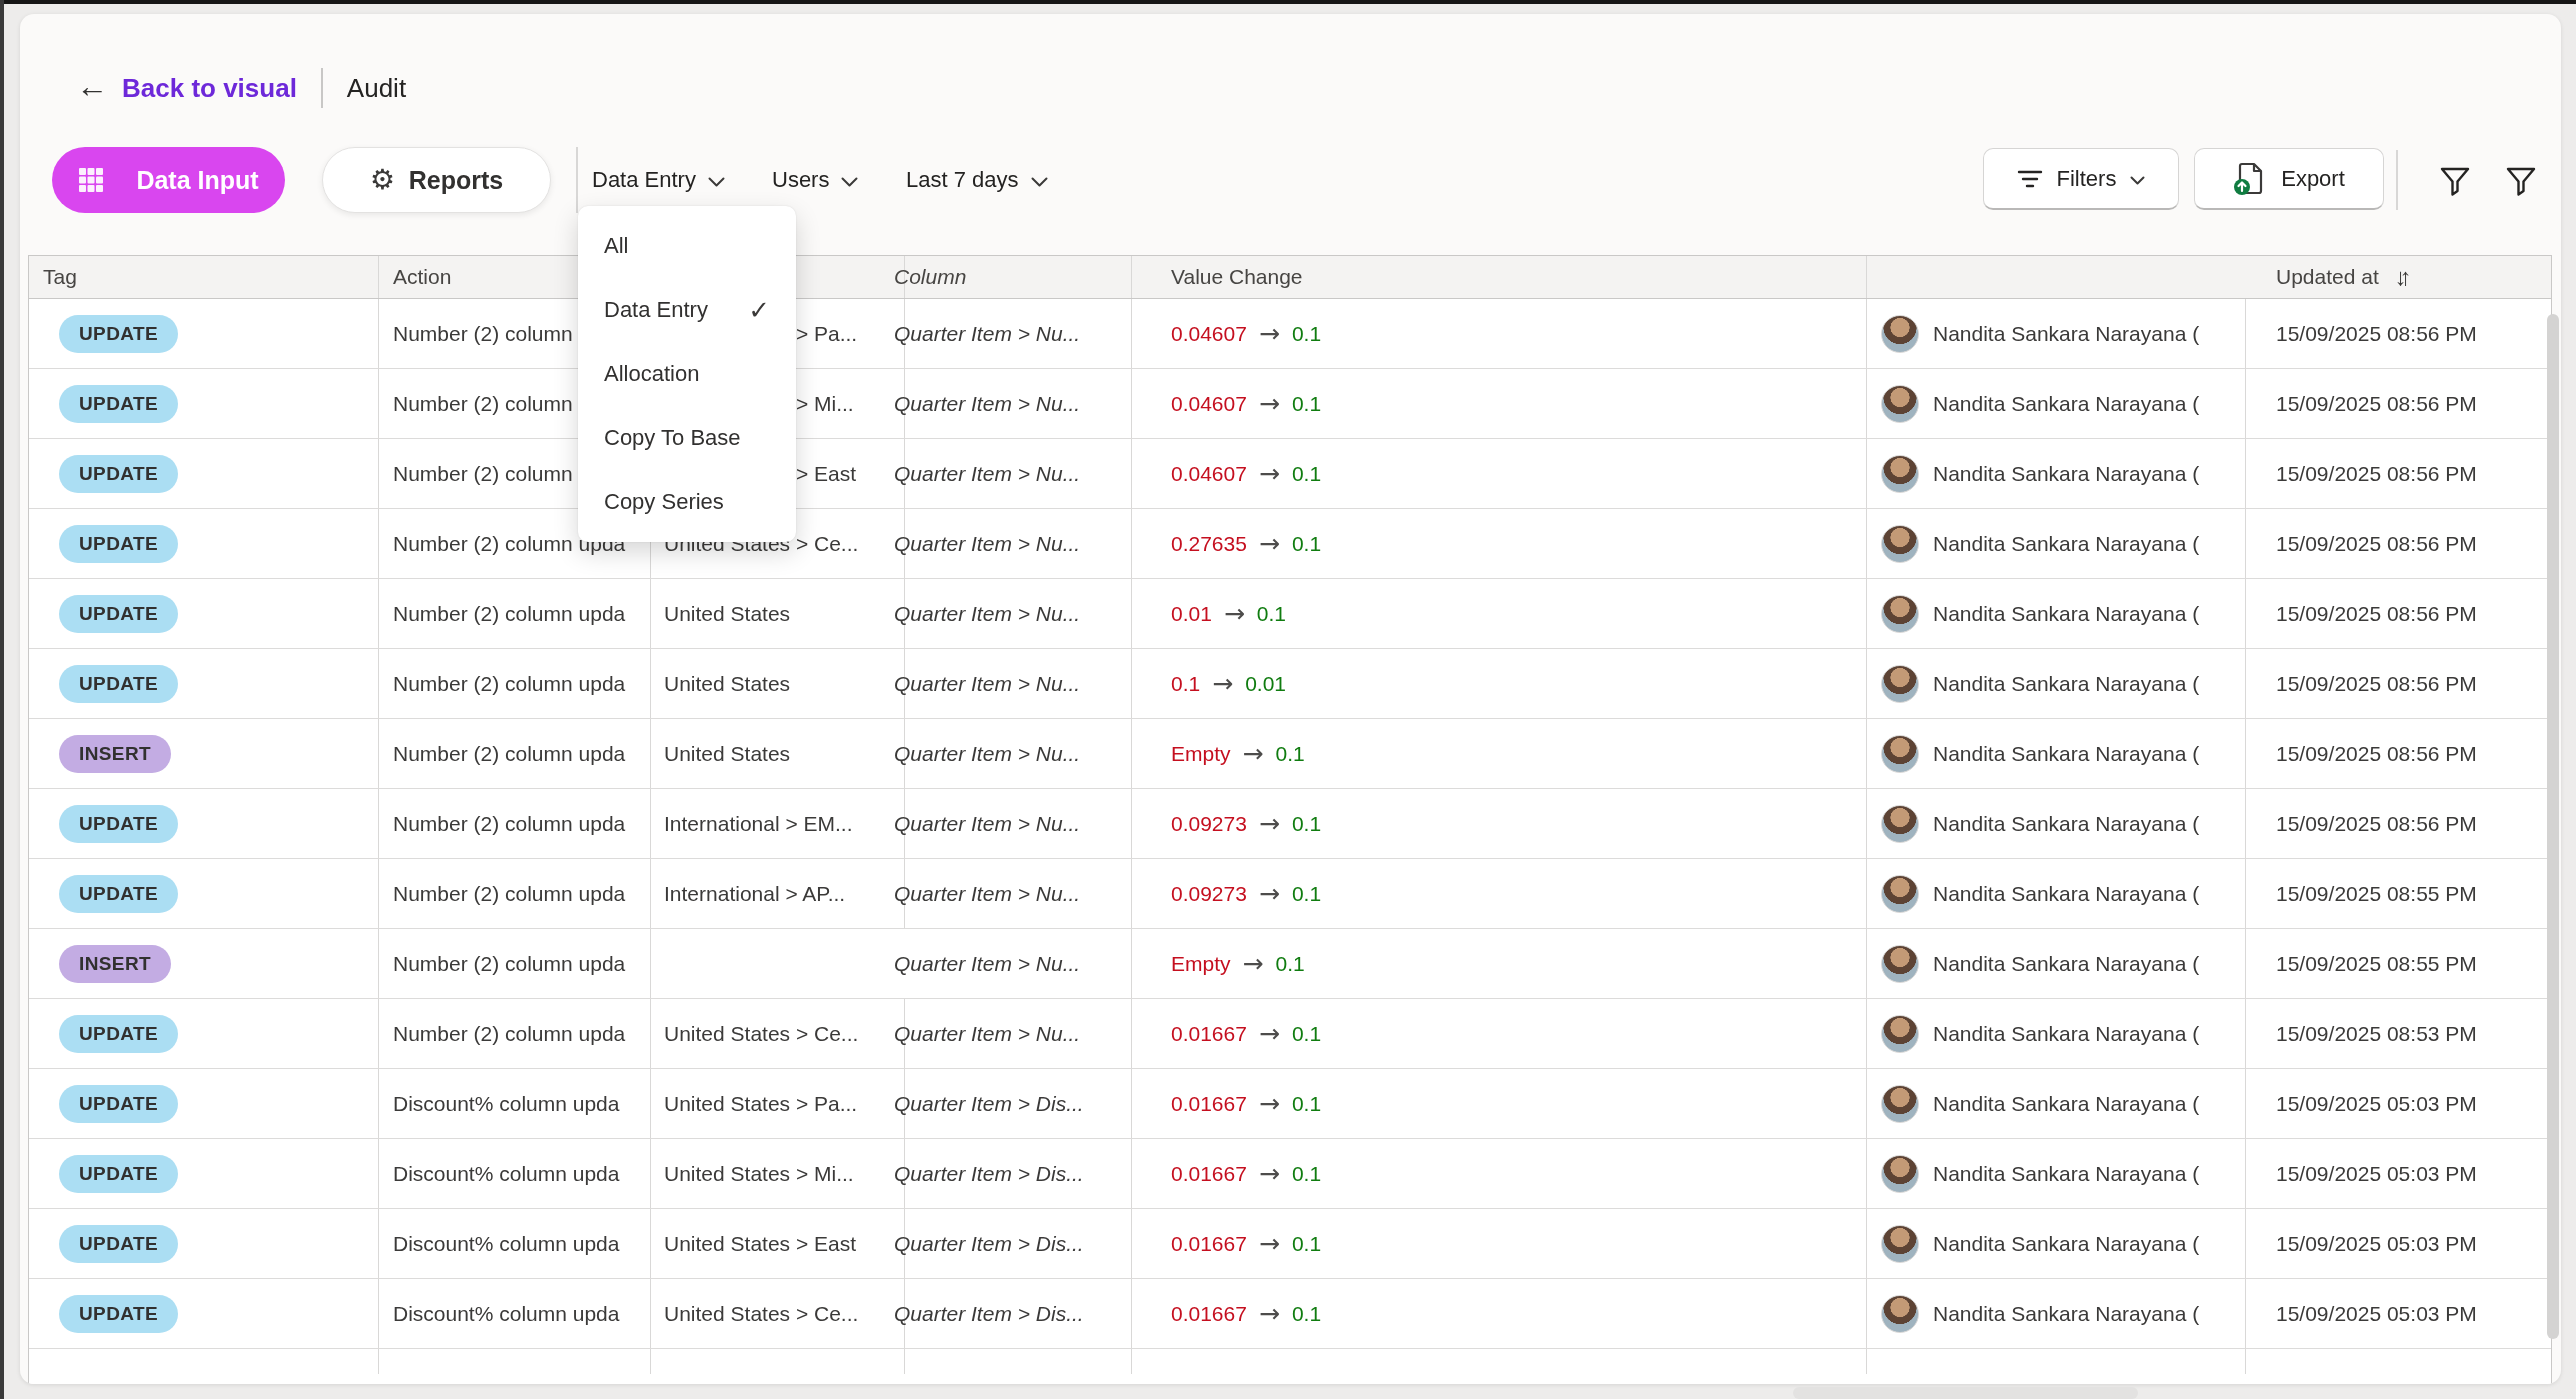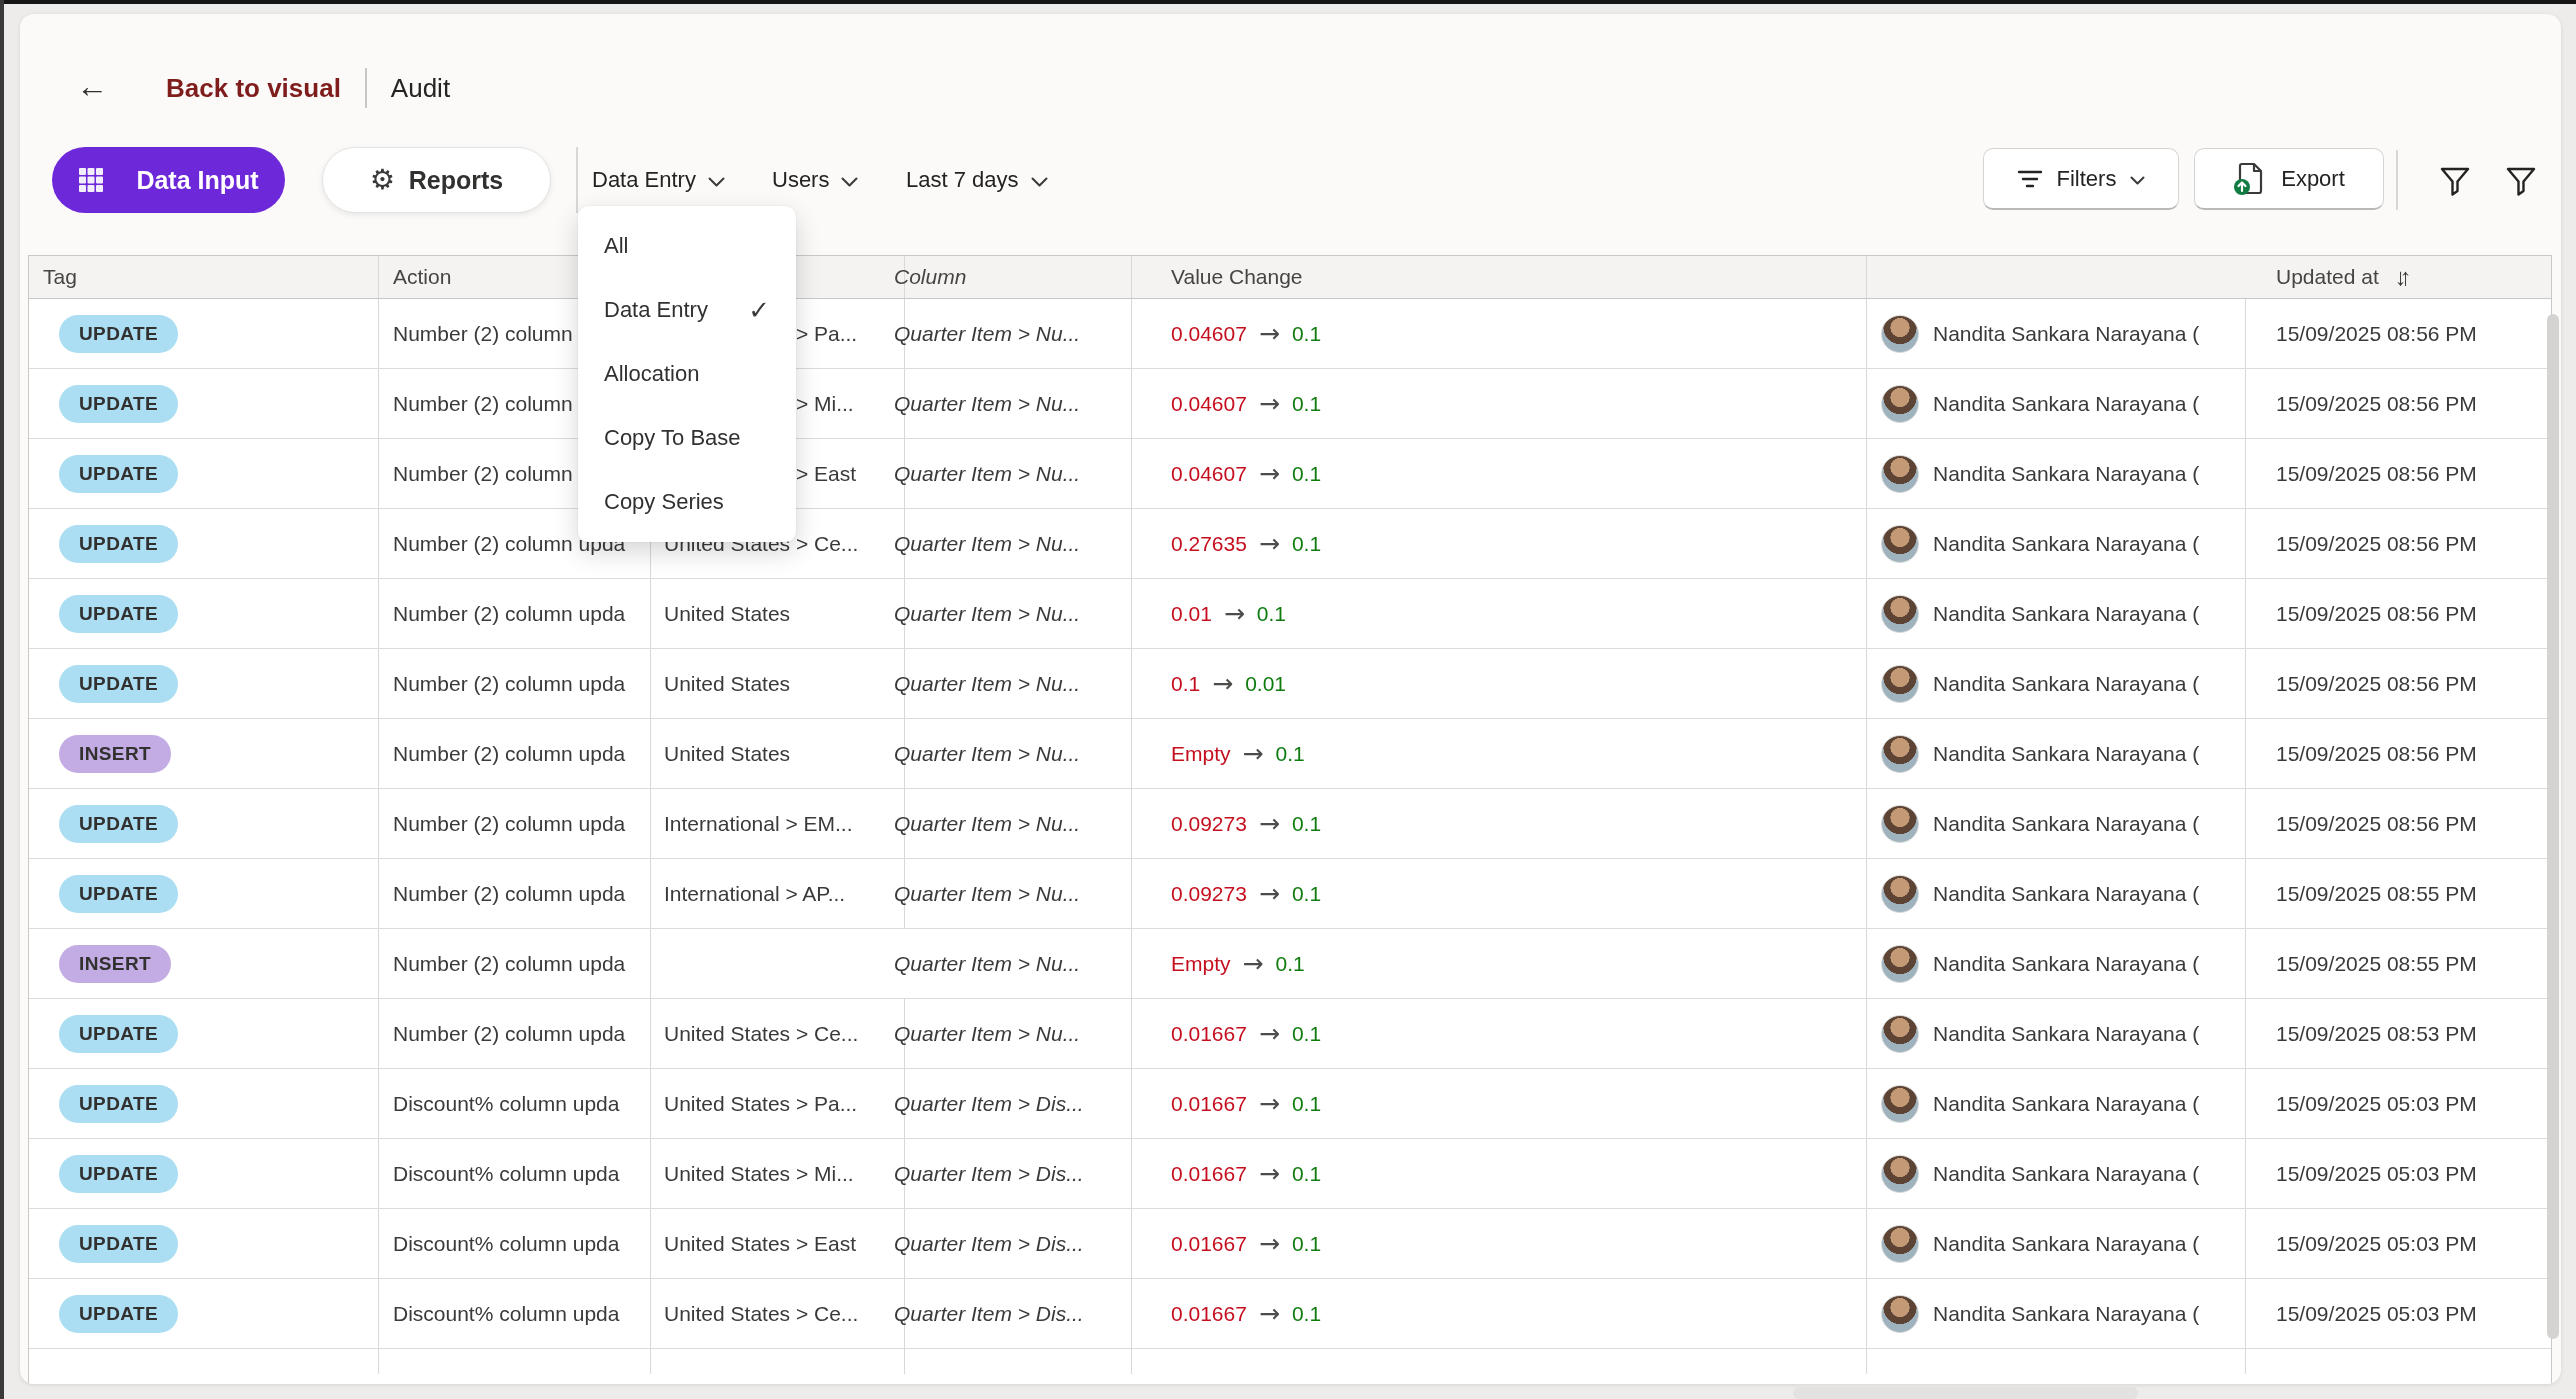--- a/index.html
+++ b/index.html
@@ -5,28 +5,28 @@
   html,body{margin:0;padding:0;background:#e7e6e5;font-family:"Liberation Sans",sans-serif;}
   .canvas{position:relative;width:2576px;height:1399px;background:#edecEB;overflow:hidden;}
   .edge-top{position:absolute;left:0;top:0;width:2576px;height:4px;background:#151515;z-index:90;}
   .edge-left{position:absolute;left:0;top:0;width:4px;height:1399px;background:#3a3a3a;z-index:90;}
   .card{position:absolute;left:20px;top:14px;width:2541px;height:1370px;background:#fbfaf9;
         border-radius:14px;box-shadow:0 1px 4px rgba(0,0,0,.10);overflow:hidden;}
 
   
   .back-row{position:absolute;left:56px;top:50px;height:48px;display:flex;align-items:center;gap:14px;}
   .back-arrow{font-size:32px;color:#323130;line-height:1;margin-top:-4px;}
-  .back-label{font-size:26px;font-weight:600;color:#7f1d1d;margin-left:44px;}
+  .back-label{font-size:26px;font-weight:600;color:#6d28d9;}
   .title-divider{width:2px;height:40px;background:#c8c7c6;margin:0 10px;}
   .page-title{font-size:26px;font-weight:400;color:#252423;}
 
   
   .pill{position:absolute;top:133px;height:66px;border-radius:33px;display:flex;align-items:center;
         justify-content:center;gap:14px;font-size:25px;font-weight:600;cursor:pointer;box-sizing:border-box;}
-  .pill.dark{left:32px;width:233px;background:#6d28d9;color:#fff;gap:32px;}
+  .pill.dark{left:32px;width:233px;background:#d946ef;color:#fff;gap:32px;}
   .pill.light{left:302px;width:229px;background:#fff;color:#323130;border:1px solid #e3e2e1;
         box-shadow:0 2px 6px rgba(0,0,0,.08);}
   .gear{font-family:"DejaVu Sans",sans-serif;font-size:28px;font-weight:400;color:#3b3a39;line-height:1;}
   .tb-divider{position:absolute;top:133px;width:2px;height:66px;background:#d8d7d6;}
   .ddl{position:absolute;top:133px;height:66px;display:flex;align-items:center;gap:12px;
        font-size:22px;color:#242322;cursor:pointer;}
   .chev{display:inline-block;margin-top:4px;}
   .btn{position:absolute;top:134px;height:62px;background:#fff;border:1px solid #d6d5d4;border-bottom:2px solid #b9b8b7;
        border-radius:10px;display:flex;align-items:center;justify-content:center;gap:14px;font-size:22px;color:#242322;
        box-sizing:border-box;cursor:pointer;}

